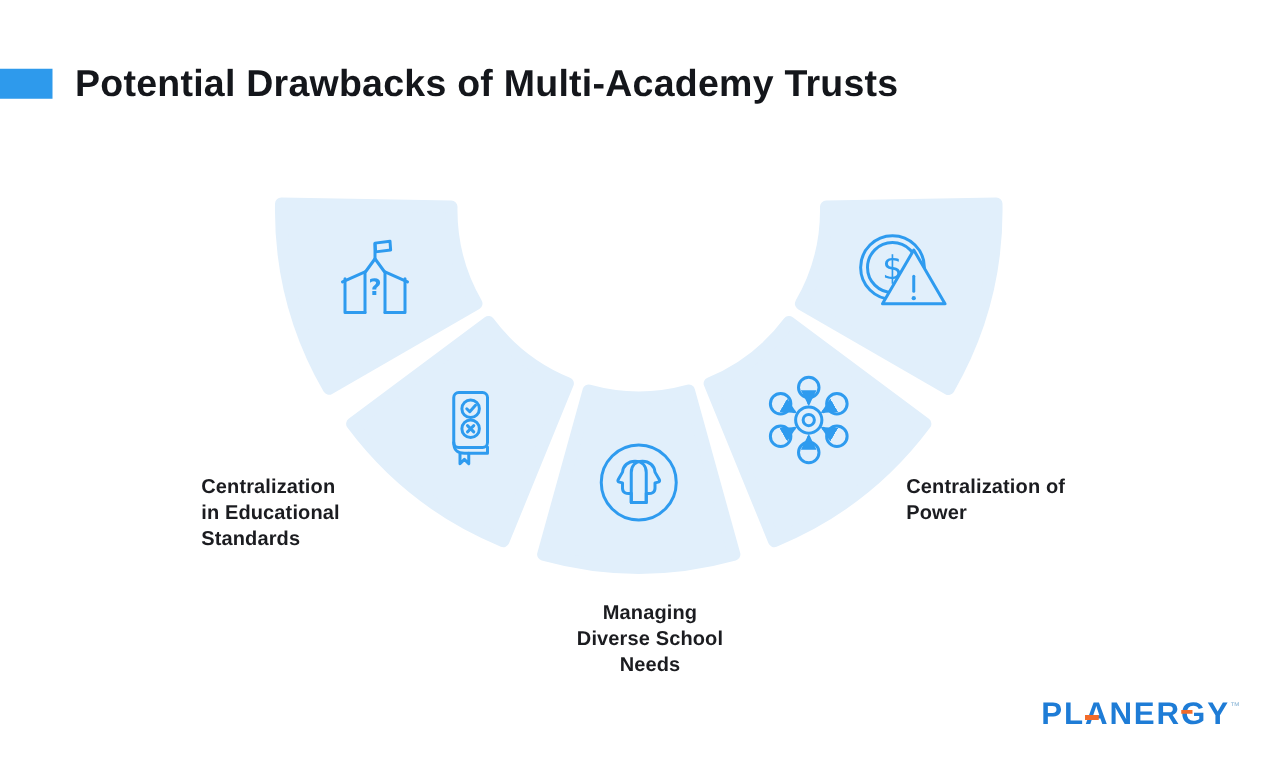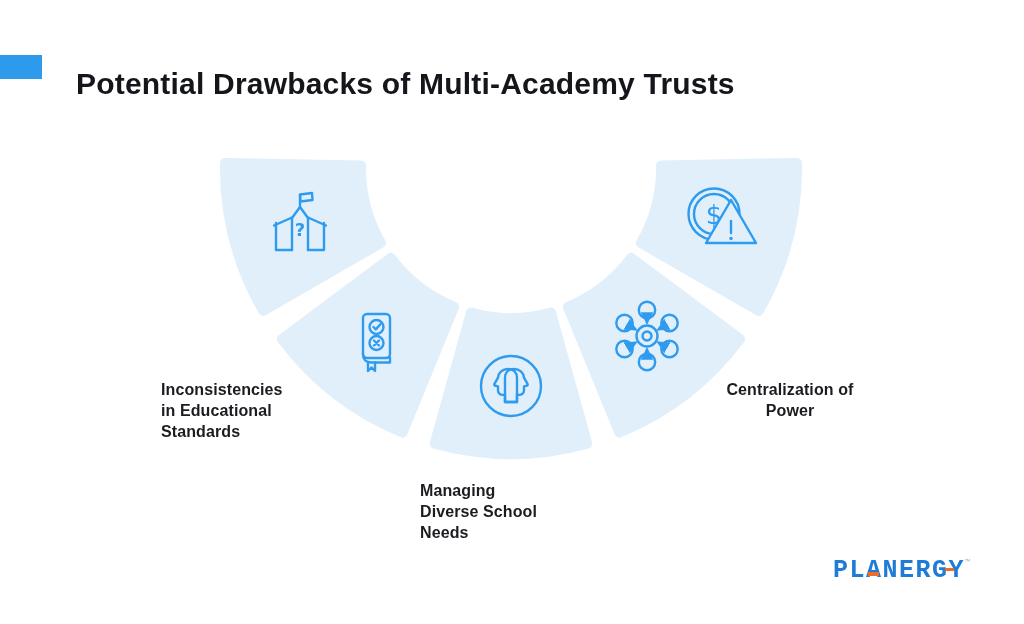--- a/index.html
+++ b/index.html
@@ -3,40 +3,40 @@
 <meta charset="utf-8">
 <style>
   html,body{margin:0;padding:0;background:#ffffff;}
   .canvas{
     position:relative;width:1024px;height:624px;background:#ffffff;
     font-family:"Liberation Sans",sans-serif;overflow:hidden;
   }
   
   .title-accent{position:absolute;left:0;top:55px;width:42px;height:24px;background:#2E9AEC;}
   .page-title{
-    position:absolute;left:60px;top:50px;margin:16px;
+    position:absolute;left:60px;top:50px;margin:0;
     font-size:30px;line-height:36px;font-weight:700;color:#14161B;letter-spacing:.2px;
   }
   
   .fan{position:absolute;left:0;top:0;width:1024px;height:624px;}
   .wedge{fill:#E1EFFB;stroke:#E1EFFB;stroke-width:10;stroke-linejoin:round;}
   .ic{stroke:#2E9BEF;stroke-width:2.4;fill:none;stroke-linecap:round;stroke-linejoin:round;}
   .ic text{stroke:none;fill:#2E9BEF;text-anchor:middle;font-family:"DejaVu Sans",sans-serif;}
   .glyph-q{font-size:18px;font-weight:700;}
   .glyph-d{font-size:26px;font-weight:400;}
   .tri{fill:#E1EFFB;}
   .dot{fill:#2E9BEF;stroke:none;}
   
   .lbl{
     position:absolute;font-size:16px;line-height:21px;font-weight:600;color:#1B1C20;
     white-space:pre-line;letter-spacing:.1px;
   }
-  .lbl.center{text-align:left;}
+  .lbl.center{text-align:center;}
   
-  .logo{position:absolute;left:833px;top:556px;width:170px;height:32px;color:#1E7CD6;font-family:Liberation Mono, monospace;}
+  .logo{position:absolute;left:833px;top:556px;width:170px;height:32px;color:#1E7CD6;}
   .logo-text{font-size:25px;font-weight:700;letter-spacing:1.5px;line-height:30px;}
   .logo-tm{font-size:8px;vertical-align:12px;color:#8FB8D8;letter-spacing:0;}
   .logo-bar{position:absolute;background:#F26B2A;height:3.5px;}
   .logo-bar.a{left:35px;top:16px;width:11px;}
   .logo-bar.g{left:112px;top:11.5px;width:9px;}
 </style>
 </head>
 <body>
 
 <div class="canvas">
@@ -104,27 +104,27 @@
     <g class="ic" transform="translate(723,222)">
       <circle cx="-9" cy="-8" r="25.5"></circle>
       <circle cx="-9" cy="-8" r="20"></circle>
       <text class="glyph-d" x="-9" y="1.5">$</text>
       <path class="tri" d="M8 -22 L33 21 H-17 Z"></path>
       <path d="M8 -1 V11"></path>
       <circle class="dot" cx="8" cy="16.5" r="1.7"></circle>
     </g>
   </svg>
 
-  <div class="lbl" style="left:161px;top:379px;width:170px;">Inconsistencies
+  <div class="lbl" style="left:161px;top:379px;width:170px;">Centralization
 in Educational
 Standards</div>
   <div class="lbl center" style="left:420px;top:480px;width:200px;">Managing
 Diverse School
 Needs</div>
-  <div class="lbl" style="left:705px;top:379px;width:170px;text-align:center;">Centralization of
+  <div class="lbl" style="left:725px;top:379px;width:170px;">Centralization of
 Power</div>
 
   <div class="logo">
     <span class="logo-text">PLANERGY</span><span class="logo-tm">™</span>
     <span class="logo-bar a"></span>
     <span class="logo-bar g"></span>
   </div>
 
 </div>
 

